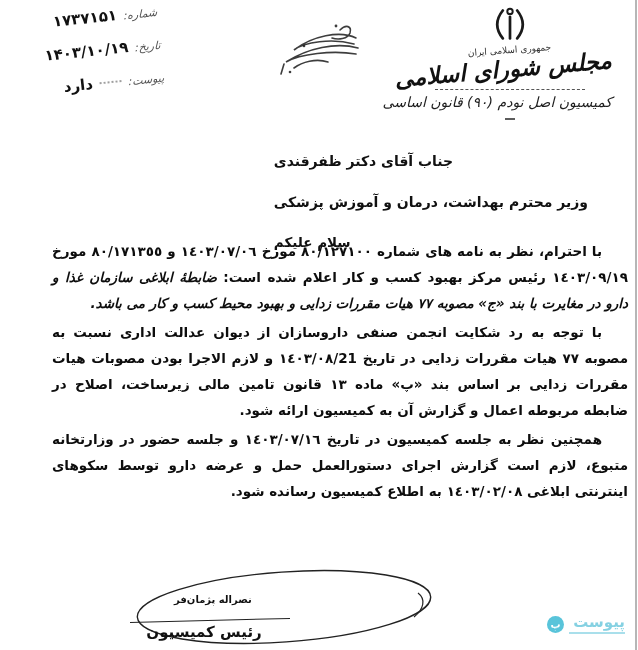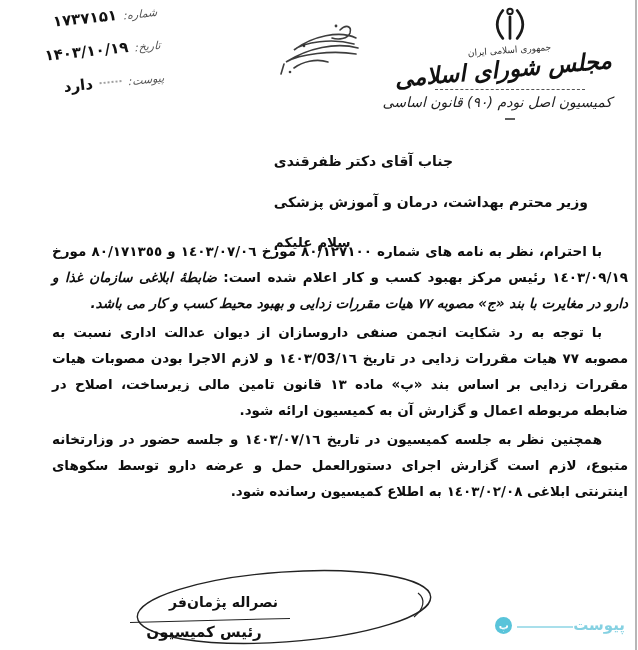--- a/index.html
+++ b/index.html
@@ -136,21 +136,22 @@
     position: absolute;
     left: 126px; top: 565px;
     width: 312px; height: 85px;
     direction: rtl;
   }
   .sig-ellipse { position: absolute; left: 0; top: 0; }
   .sig-name {
     position: absolute;
     top: 29px; left: 22px;
     width: 130px;
-    font-size: 14px;
+    text-align: center;
+    font-size: 10px;
     font-weight: bold;
   }
   .sig-rule {
     position: absolute;
     top: 55px; left: 4px;
     width: 160px;
     border-top: 1.6px solid #222;
     transform: rotate(-1.5deg);
   }
   .sig-title {
@@ -175,21 +176,21 @@
   .wm-circle {
     width: 17px; height: 17px;
     border-radius: 50%;
     background: #59c4da;
     color: #ffffff;
     font-size: 10px;
     font-weight: bold;
     display: flex; align-items: center; justify-content: center;
     line-height: 1;
   }
-  .wm-textwrap { display: flex; flex-direction: row; align-items: center; }
+  .wm-textwrap { display: flex; flex-direction: column; align-items: flex-start; }
   .wm-text {
     color: #85d1e2;
     font-size: 15px;
     font-weight: bold;
     letter-spacing: 1px;
     line-height: 1;
   }
   .wm-bar {
     width: 56px; height: 2px;
     background: #a9dfeb;
@@ -251,21 +252,21 @@
   </div>
 
   <div class="recipient">
     <div class="recipient-name">جناب آقای دکتر ظفرقندی</div>
     <div class="recipient-title">وزیر محترم بهداشت، درمان و آموزش پزشکی</div>
     <div class="salutation">سلام علیکم</div>
   </div>
 
   <div class="letter-body">
     <p><span>با احترام، نظر به نامه های شماره ٨٠/١٢٧١٠٠ مورخ ١٤٠٣/٠٧/٠٦ و ٨٠/١٧١٣٥٥ مورخ ١٤٠٣/٠٩/١٩ رئیس مرکز بهبود کسب و کار اعلام شده است: </span><span class="italic-seg">ضابطهٔ ابلاغی سازمان غذا و دارو در مغایرت با بند «ج» مصوبه ٧٧ هیات مقررات زدایی و بهبود محیط کسب و کار می باشد.</span></p>
-    <p>با توجه به رد شکایت انجمن صنفی داروسازان از دیوان عدالت اداری نسبت به مصوبه ٧٧ هیات مقررات زدایی در تاریخ ١٤٠٣/03/١٦ و لازم الاجرا بودن مصوبات هیات مقررات زدایی بر اساس بند «پ» ماده ١٣ قانون تامین مالی زیرساخت، اصلاح در ضابطه مربوطه اعمال و گزارش آن به کمیسیون ارائه شود.</p>
+    <p>با توجه به رد شکایت انجمن صنفی داروسازان از دیوان عدالت اداری نسبت به مصوبه ٧٧ هیات مقررات زدایی در تاریخ ١٤٠٣/٠٨/21 و لازم الاجرا بودن مصوبات هیات مقررات زدایی بر اساس بند «پ» ماده ١٣ قانون تامین مالی زیرساخت، اصلاح در ضابطه مربوطه اعمال و گزارش آن به کمیسیون ارائه شود.</p>
     <p>همچنین نظر به جلسه کمیسیون در تاریخ ١٤٠٣/٠٧/١٦ و جلسه حضور در وزارتخانه متبوع، لازم است گزارش اجرای دستورالعمل حمل و عرضه دارو توسط سکوهای اینترنتی ابلاغی ١٤٠٣/٠٢/٠٨ به اطلاع کمیسیون رسانده شود.</p>
   </div>
 
   <div class="sig-block">
     <svg class="sig-ellipse" width="312" height="85" viewBox="0 0 312 85" fill="none" xmlns="http://www.w3.org/2000/svg">
       <ellipse cx="158" cy="42" rx="147" ry="35" stroke="#222" stroke-width="1.4" transform="rotate(-4 158 42)"></ellipse>
       <path d="M292 28 C300 34 298 44 288 52" stroke="#222" stroke-width="1.2"></path>
     </svg>
     <div class="sig-name">نصراله پژمان‌فر</div>
     <div class="sig-rule"></div>

